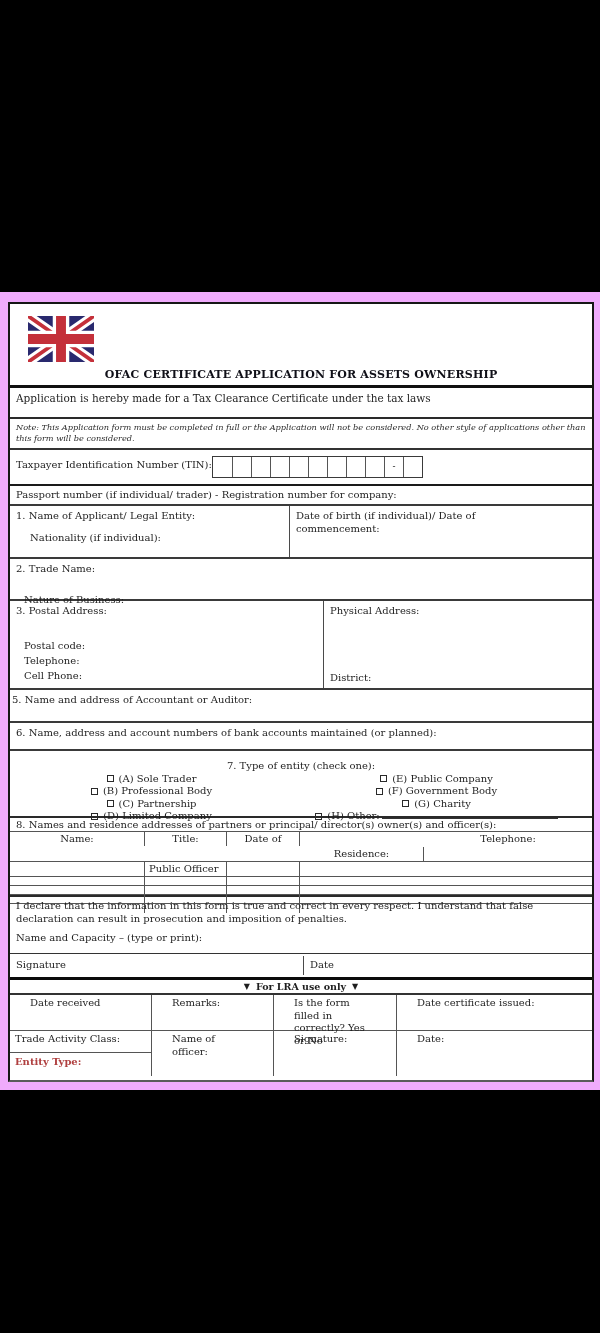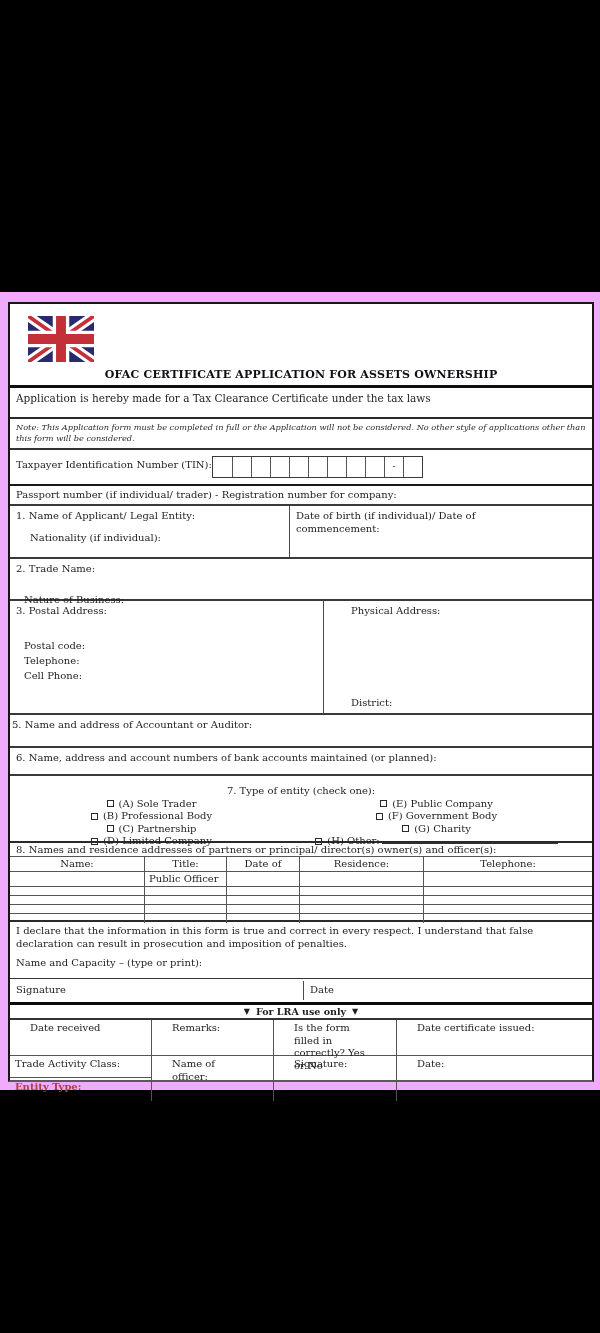--- a/index.html
+++ b/index.html
@@ -23,21 +23,21 @@
   .tin-cell { width:19px; height:100%; border-left:1px solid #555; text-align:center; font-size:9px; line-height:19px; }
   .tin-cell:first-child { border-left:none; }
   .pass { height:20px; border-bottom:2px solid #3a3a3a; padding:3px 6px; }
   .split { display:flex; border-bottom:2px solid #3a3a3a; }
   .split .lc { border-right:1px solid #4a4a4a; }
   .cell { padding:4px 6px; }
   .sec1 { height:53px; }
   .sec1 .lc { width:280px; }
   .sec1 .rc { flex:1; padding-right:50px; }
   .sec2 { height:42px; border-bottom:2px solid #3a3a3a; padding:4px 6px; }
-  .sec3 { height:114px;gap:21px; }
+  .sec3 { height:89px; }
   .sec3 .lc { width:314px; }
   .sec3 .rc { flex:1; display:flex; flex-direction:column; justify-content:space-between; }
   .indent { margin-left:8px; }
   .gap18 { margin-top:18px; }
   .gap20 { margin-top:20px; }
   .line15 { line-height:15px; }
   .sec5 { height:33px; border-bottom:2px solid #3a3a3a; padding:4px 2px; }
   .sec6 { height:28px; border-bottom:2px solid #3a3a3a; padding:4px 6px; }
   
   .sec7 { height:67px; border-bottom:2px solid #2a2a2a; padding:9px 6px;text-align:center; }
@@ -48,21 +48,21 @@
   .cb { display:inline-block; width:7px; height:7px; border:1.2px solid #2a2a2a; margin-right:5px; vertical-align:-0.5px; }
   .other-line { display:inline-block; width:176px; height:9px; border-bottom:1px solid #333; margin-left:2px; }
   
   .sec8 { height:79px; border-bottom:2px solid #2a2a2a; }
   .s8label { padding:1px 6px; height:13px; }
   .t8 { border-top:1px solid #555; }
   .t8 .tr { display:flex; border-bottom:1px solid #555; }
   .t8 .tr:last-child { border-bottom:none; }
   .t8 .td { border-right:1px solid #555; padding:0 4px; overflow:hidden; }
   .t8 .td:last-child { border-right:none; }
-  .t8 .c1{width:135px;} .t8 .c2{width:82px;} .t8 .c3{width:73px;} .t8 .c4{width:124px;} .t8 .c5{flex:1;}
+  .t8 .c1{width:135px;} .t8 .c2{width:82px;} .t8 .c3{width:73px;} .t8 .c4{width:124px;margin-top:15px;} .t8 .c5{flex:1;}
   .t8 .th { text-align:center; height:14px; line-height:13px; }
   .t8 .r-po { height:15px; line-height:14px; }
   .t8 .r-e { height:9px; }
   
   .decl { height:57px; border-bottom:1.5px solid #333; padding:3px 6px; }
   .decl .nc { margin-top:7px; }
   .sig { height:26px; border-bottom:3px solid #0a0a0a; display:flex;align-items:center; }
   .sig .lc { width:294px; border-right:1px solid #4a4a4a; padding:3px 6px; }
   .sig .rc { flex:1; padding:3px 6px; }
   

